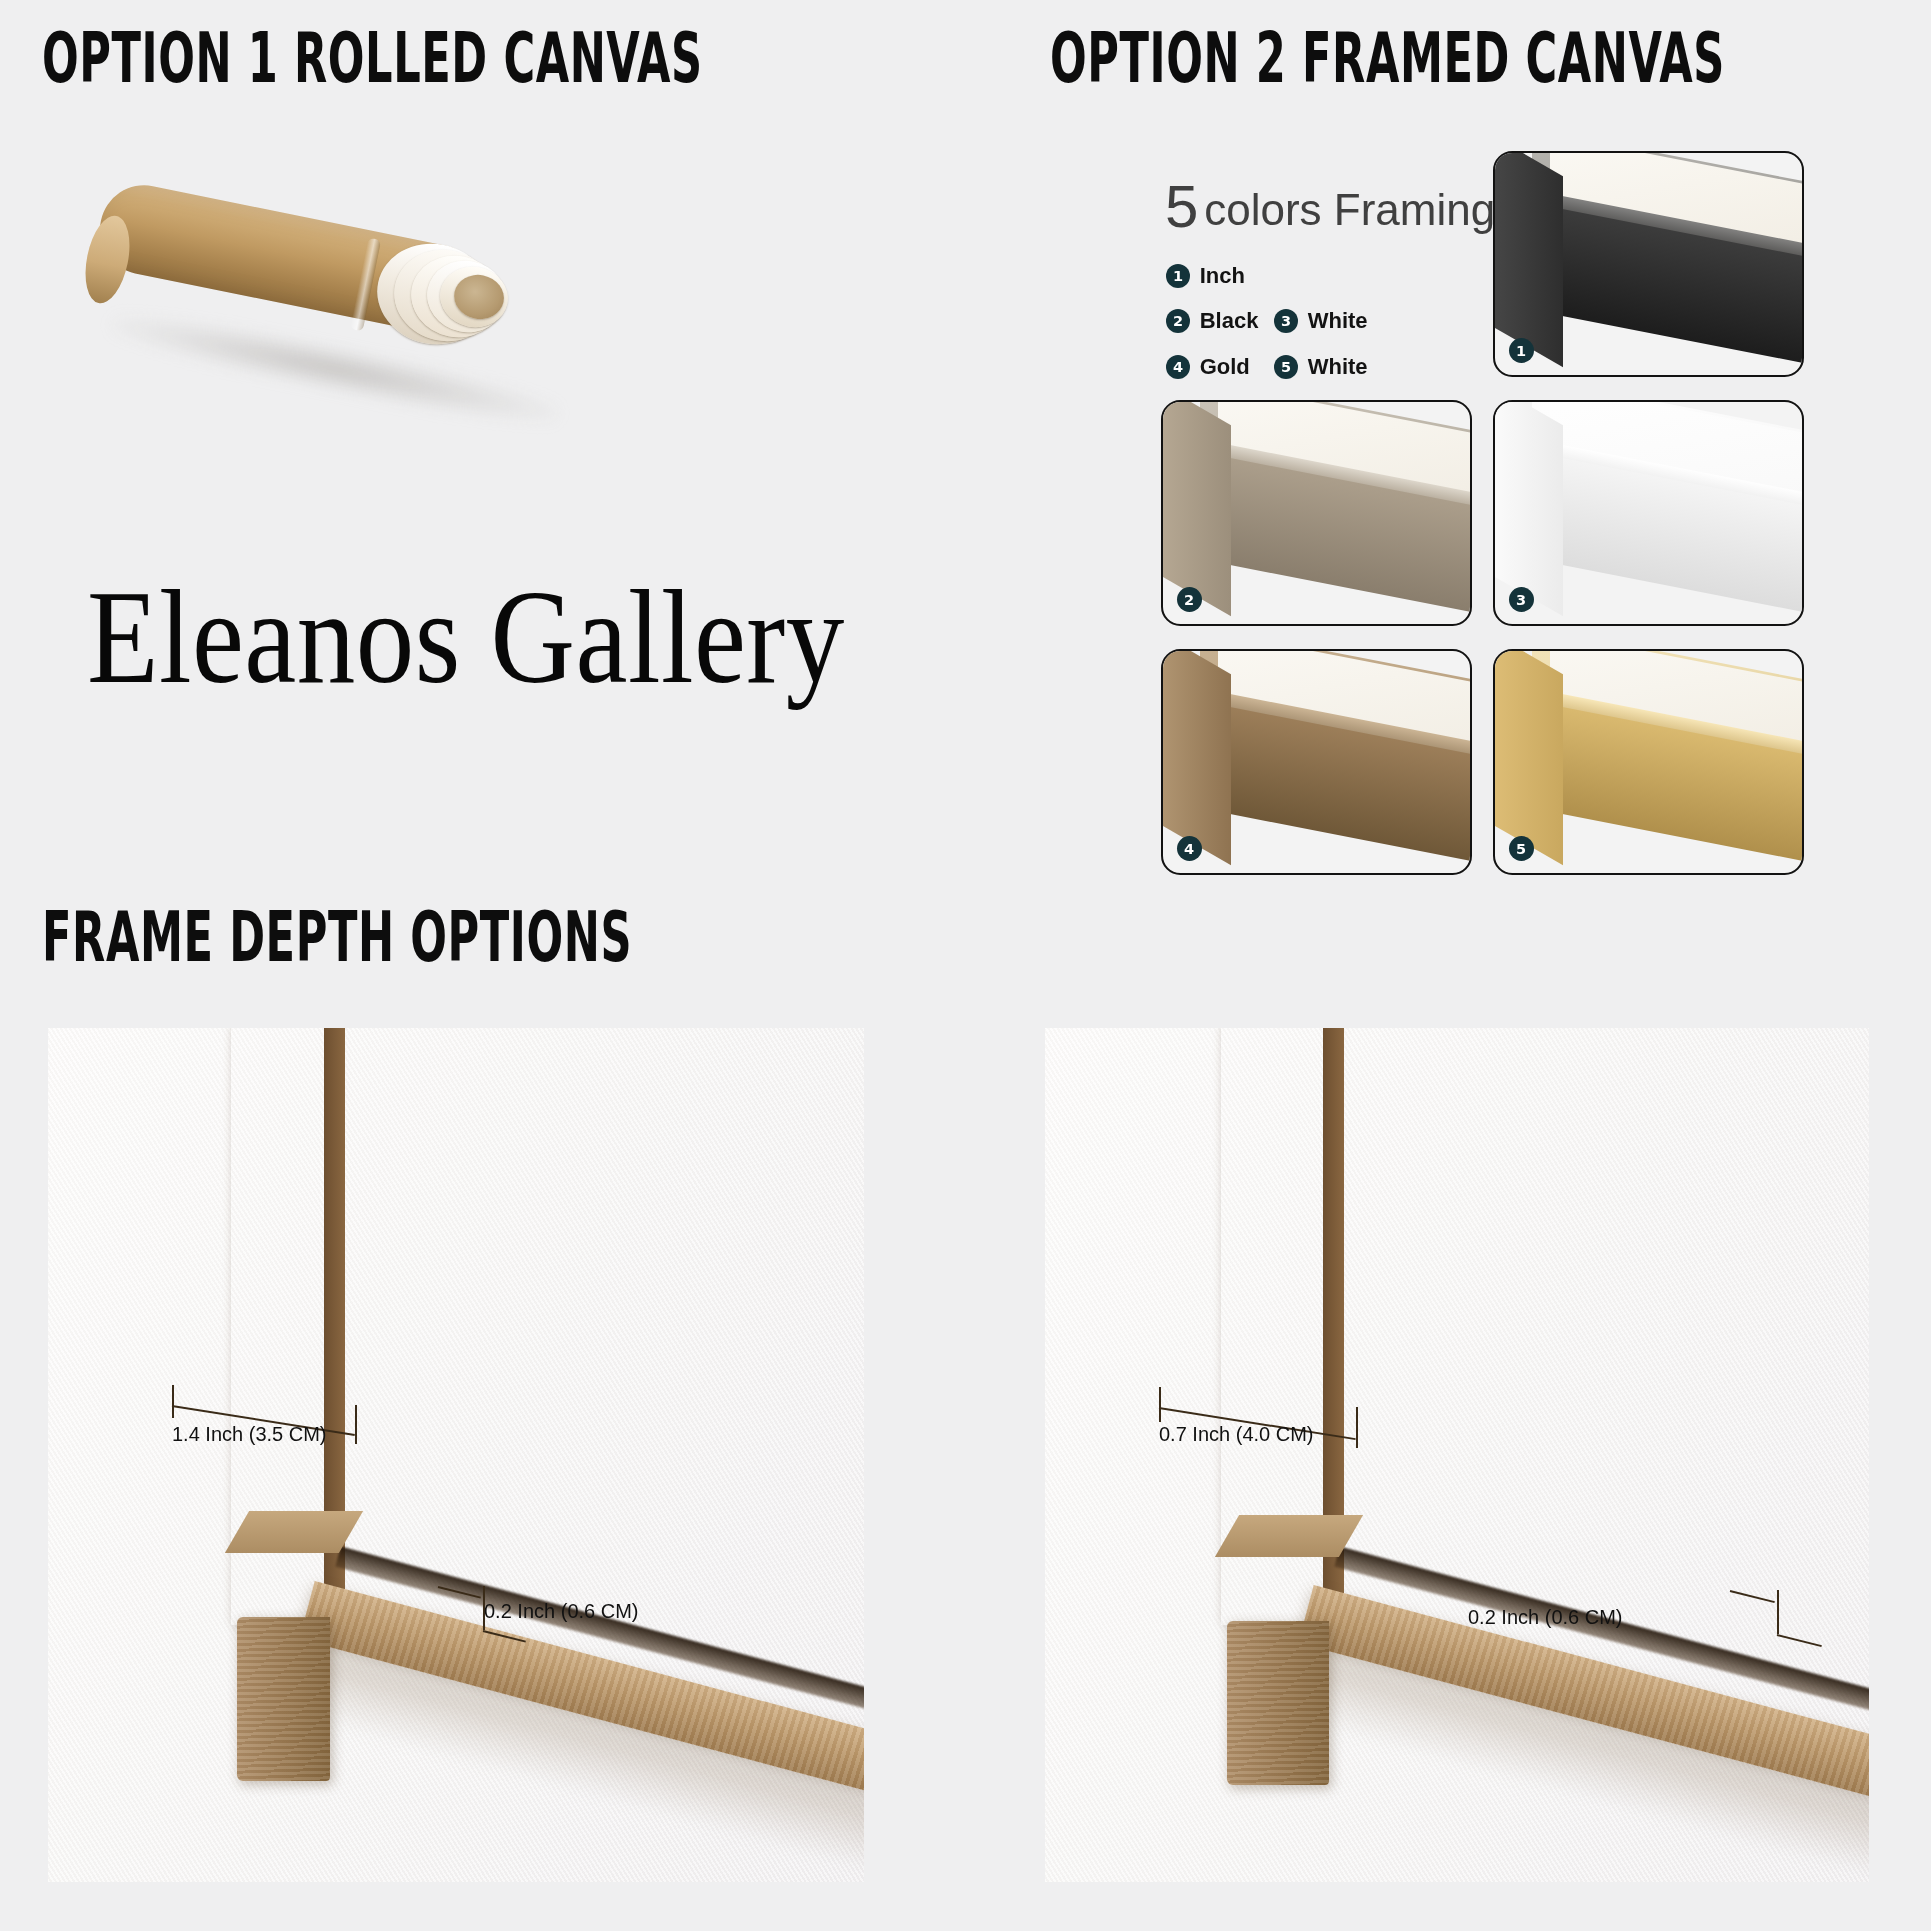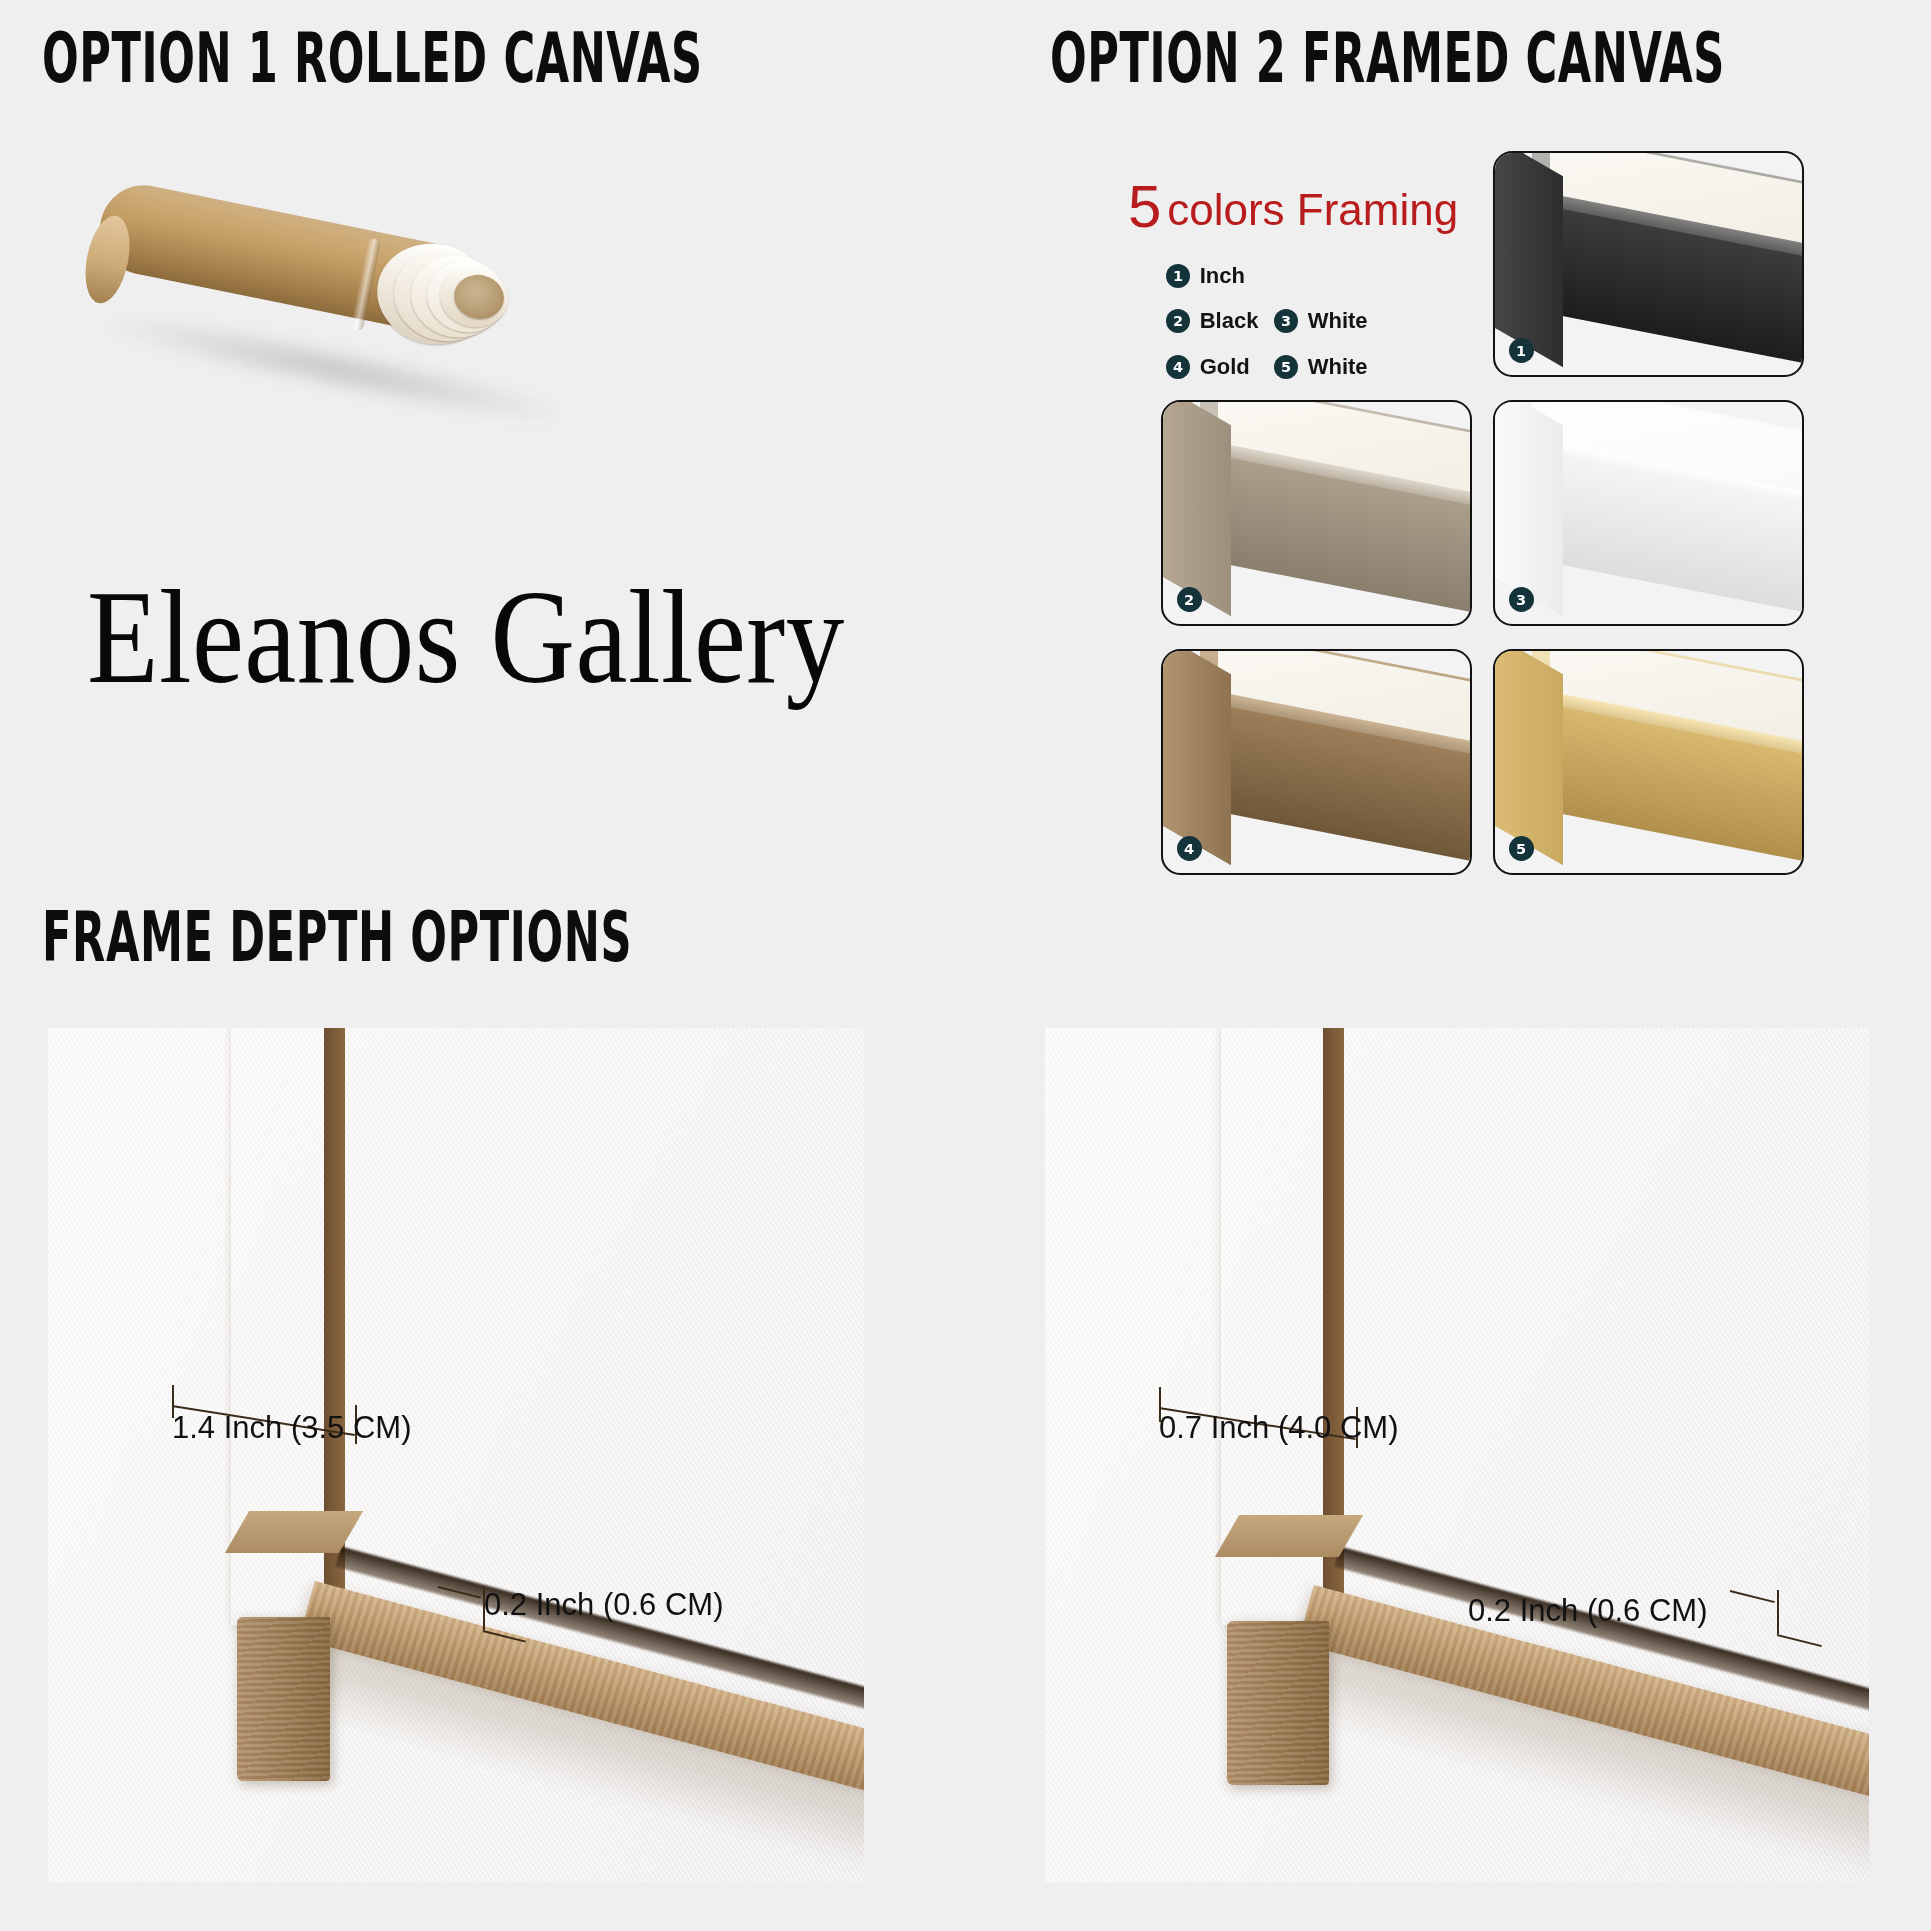--- a/index.html
+++ b/index.html
@@ -76,22 +76,22 @@
   .roll.r1{left:290px;top:85px;width:114px;height:100px;}
   .roll.r2{left:307px;top:91px;width:102px;height:91px;background:linear-gradient(180deg,#fdfbf7,#e6dccb);}
   .roll.r3{left:324px;top:97px;width:91px;height:81px;background:linear-gradient(180deg,#fffefb,#ece2d2);}
   .roll.r4{left:340px;top:102px;width:79px;height:71px;background:linear-gradient(180deg,#ffffff,#efe7d9);}
   .roll.r5{left:353px;top:108px;width:68px;height:60px;background:linear-gradient(180deg,#fffdf8,#e3d8c4);}
   .roll.core{left:367px;top:116px;width:50px;height:44px;
     background:radial-gradient(ellipse at 40% 40%,#cbb692 0%,#b59a70 60%,#9d8158 100%);}
 
   
   #framing-head{
-    position:absolute;left:1128px;top:172px;white-space:nowrap;
-    color:#b91c1c;
+    position:absolute;left:1165px;top:172px;white-space:nowrap;
+    color:#404040;
   }
   #framing-head .big{font-size:60px;font-weight:400;vertical-align:-1.9px;}
   #framing-head .rest{font-size:44px;font-weight:400;margin-left:5.8px;}
 
   .legend{position:absolute;left:1166px;top:263px;width:319px;}
   .legend-row{display:flex;align-items:center;margin-bottom:19.3px;}
   .legend-cell{display:flex;align-items:center;width:108px;}
   .badge{
     width:24px;height:24px;border-radius:50%;
     background:#14333a;color:#fff;
@@ -224,21 +224,21 @@
     background:
       repeating-linear-gradient(178deg, rgba(255,255,255,.10) 0 2.9px, rgba(90,60,30,.10) 2.9px 5.8px),
       linear-gradient(90deg,#b1906a,#9a7a52 55%,#85673f 100%);
     border-radius:5.8px 0 3.9px 5.8px;
     box-shadow:2.9px 3.9px 11.6px rgba(90,65,40,.30);
   }
   .dim-line{position:absolute;}
   .dim-line .bar{position:absolute;height:1.9px;background:#3a2b18;transform-origin:left center;}
   .dim-line .tick{position:absolute;width:1.9px;background:#3a2b18;}
   .dim-text{
-    position:absolute;font-size:31px;color:#111;
+    position:absolute;font-size:20px;color:#111;
     font-family:"Liberation Sans",sans-serif;white-space:nowrap;
   }
   .vgap-mark{position:absolute;}
   .vgap-mark .vseg{position:absolute;width:1.9px;background:#3a2b18;}
   .vgap-mark .hseg{position:absolute;height:1.9px;background:#3a2b18;transform-origin:left center;}
 </style>
 </head>
 <body>
 
 <div class="stage">

